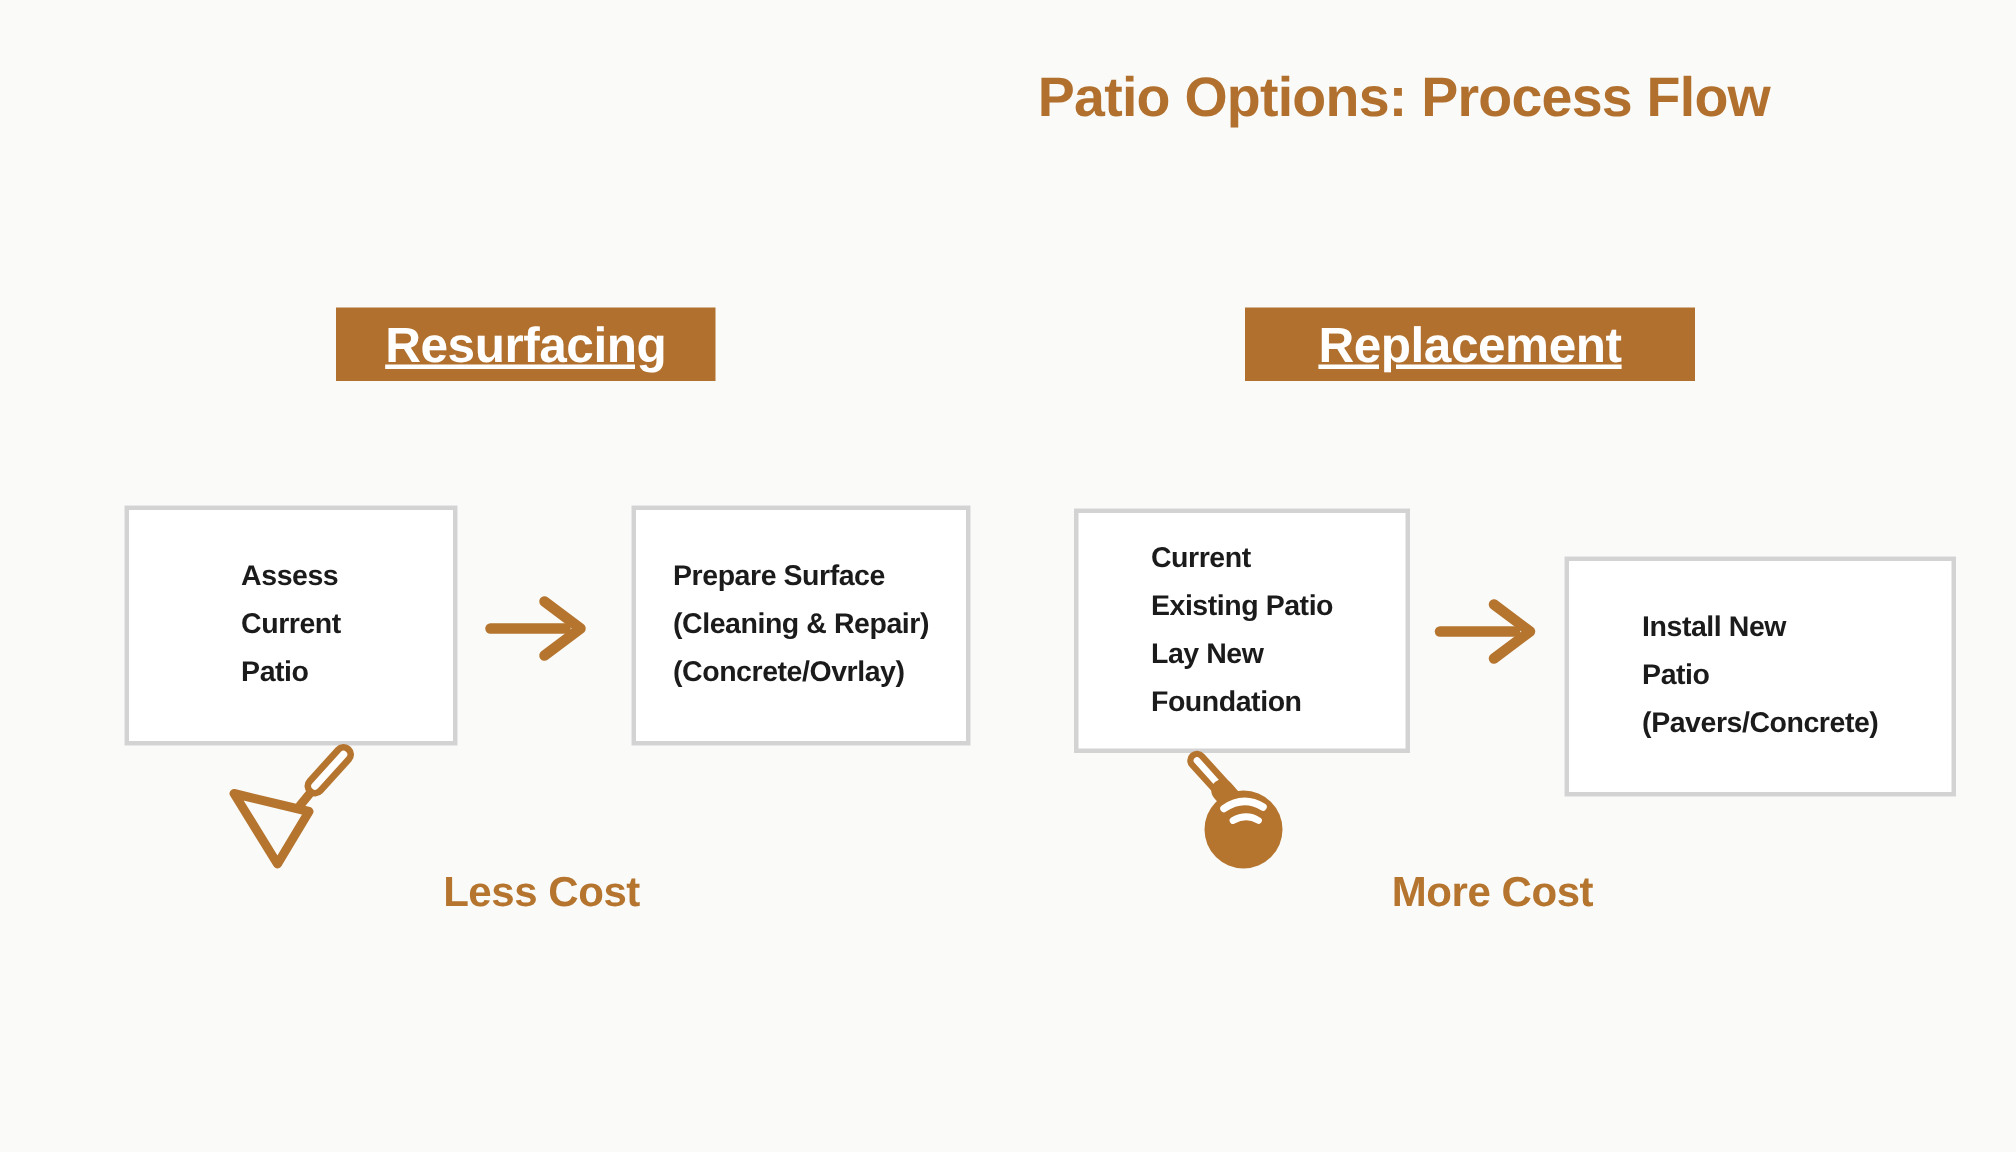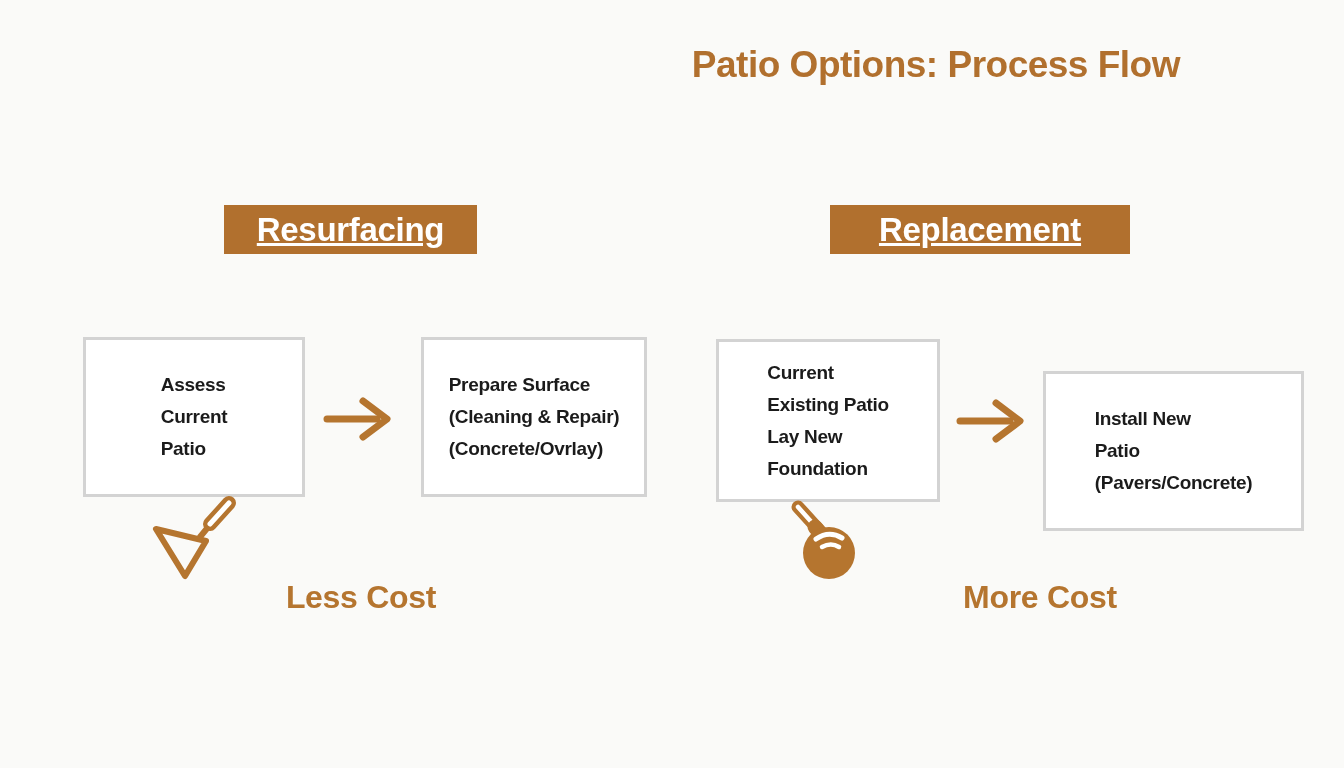--- a/index.html
+++ b/index.html
@@ -76,27 +76,27 @@
 
   .branch-icon { position: absolute; color: var(--accent-light); }
   .branch-icon.trowel { left: 148px; top: 496px; }
   .branch-icon.sledge { left: 785px; top: 498px; }
 
   .cost-label {
     position: absolute;
     top: 579px;
     width: 280px;
     text-align: center;
-    font-size: 32px;
+    font-size: 28px;
     font-weight: 700;
     color: var(--accent-light);
     letter-spacing: -0.3px;
   }
   .cost-label.less { left: 221px; }
-  .cost-label.more { left: 900px; }
+  .cost-label.more { left: 855px; }
 </style>
 </head>
 <body>
 
 <div class="canvas">
 
   <h1 class="title">Patio Options: Process Flow</h1>
 
   <div class="branch-header resurfacing">Resurfacing</div>
 

